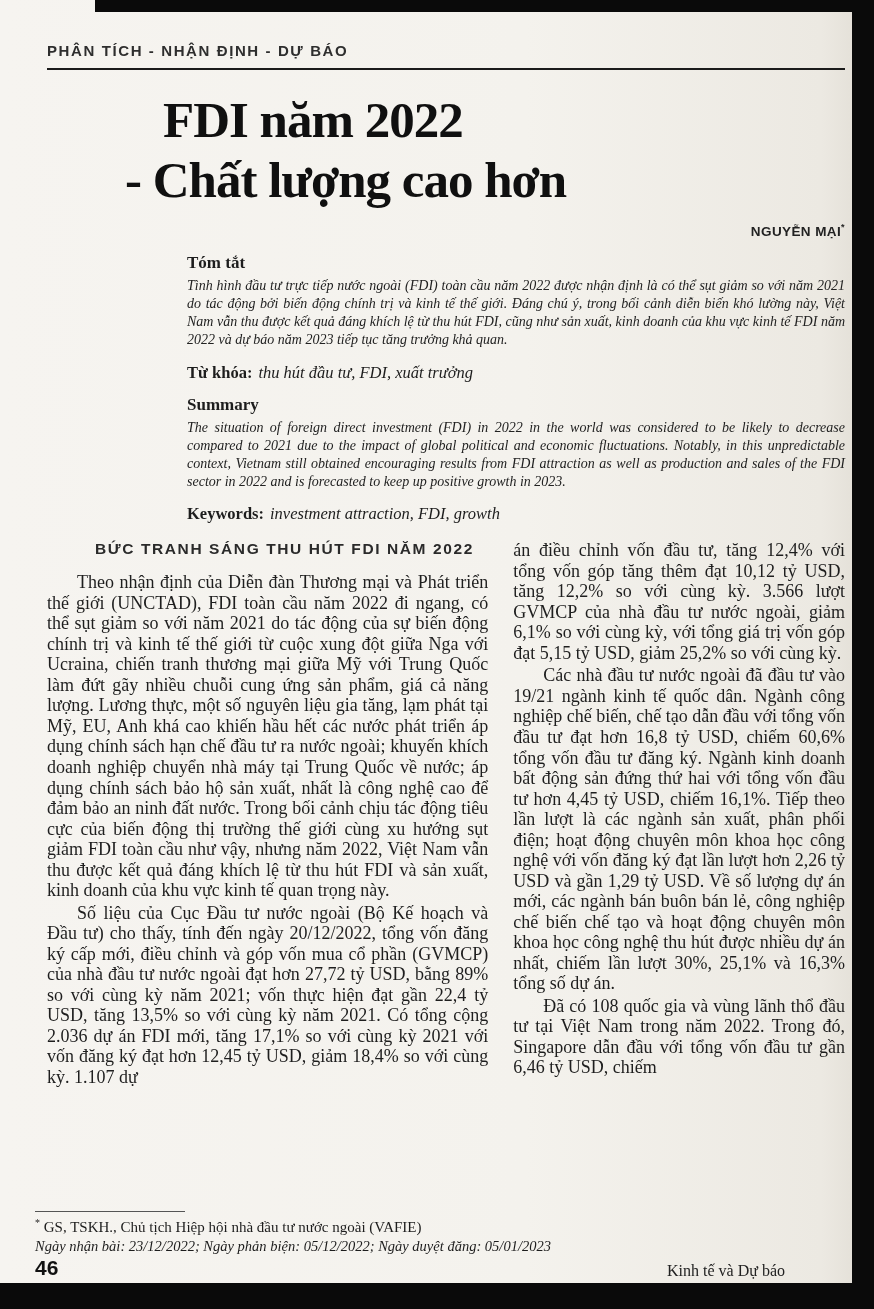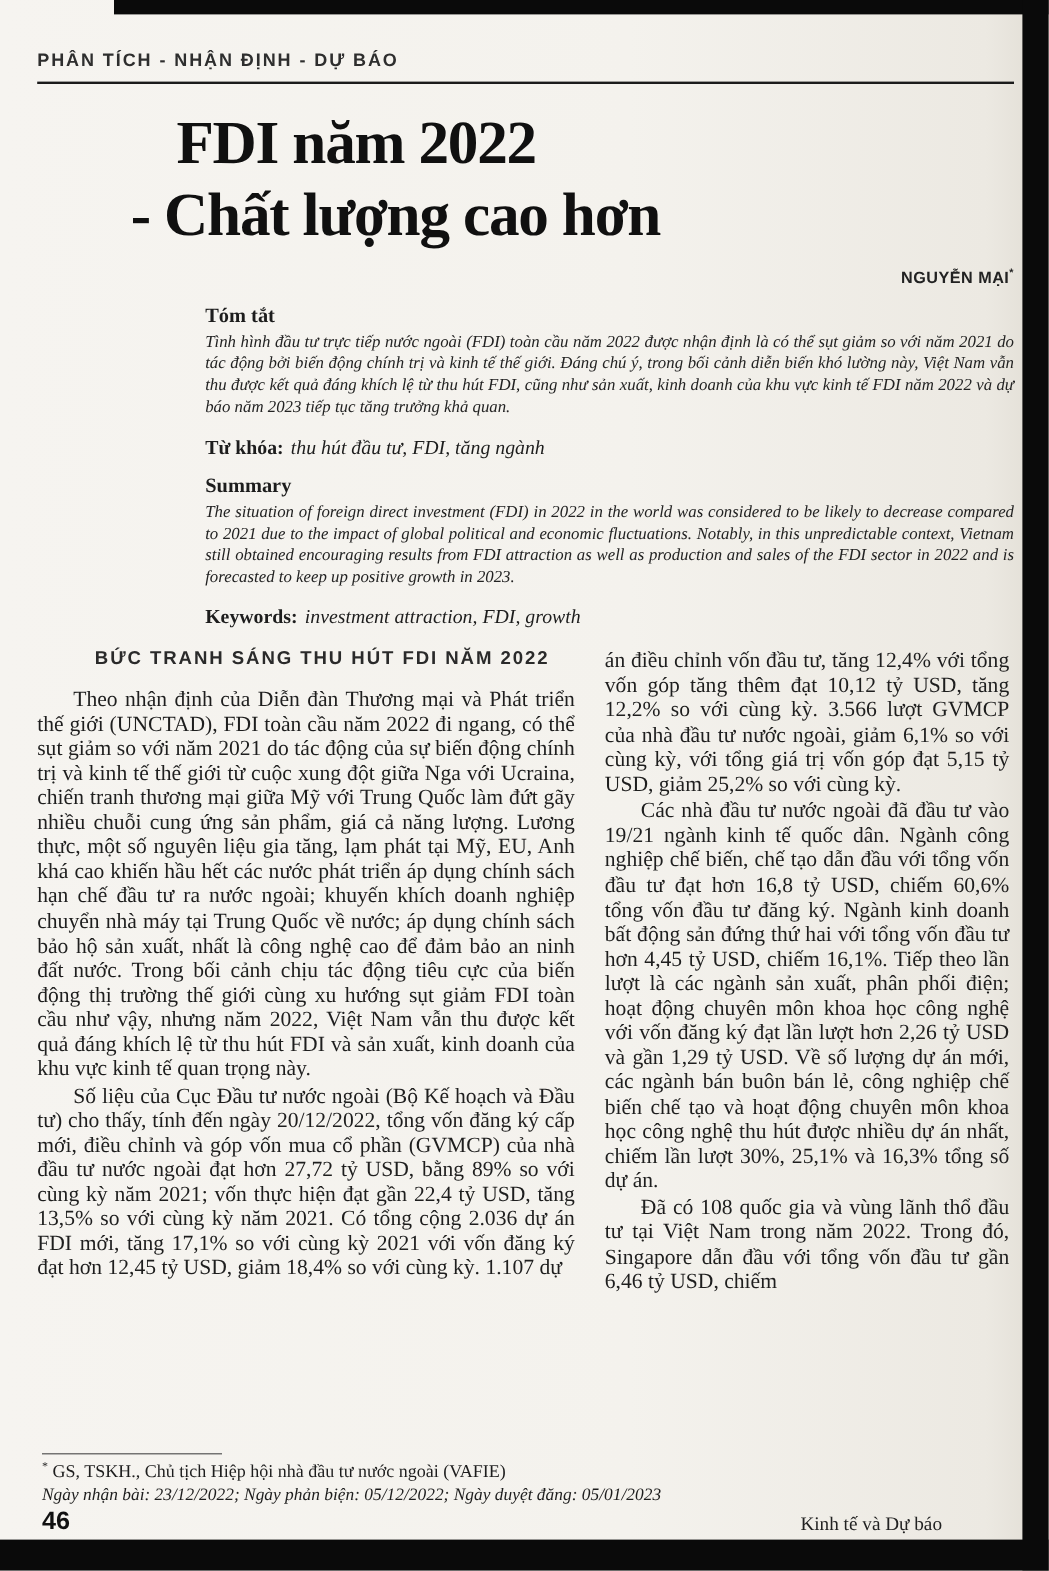--- a/index.html
+++ b/index.html
@@ -11,21 +11,21 @@
     overflow: hidden;
     background: linear-gradient(90deg, #f6f4f0 0%, #f4f2ed 60%, #ece9e2 94%, #e0dcd3 100%);
     font-family: "Liberation Serif", serif;
     color: #1d1d1d;
   }
   .scan-bar { position: absolute; background: #0a0a0a; z-index: 5; }
   .bar-top    { top: 0; left: 95px; right: 0; height: 12px; }
   .bar-right  { top: 0; right: 0; width: 22px; height: 100%; }
   .bar-bottom { bottom: 0; left: 0; right: 0; height: 26px; }
 
-  .content { position: absolute; left: 31px; right: 29px; top: 12px; }
+  .content { position: absolute; left: 47px; right: 29px; top: 12px; }
 
   .kicker {
     margin-top: 30px;
     font-family: "Liberation Sans", sans-serif;
     font-weight: bold;
     font-size: 15px;
     letter-spacing: 1.6px;
     color: #2e2e2e;
   }
   .kicker-rule { margin-top: 9px; border-top: 2px solid #1b1b1b; height: 0; }
@@ -130,21 +130,21 @@
       <div class="l1">FDI năm 2022</div>
       <div class="l2">- Chất lượng cao hơn</div>
     </div>
 
     <div class="author"><span>NGUYỄN MẠI</span><sup>*</sup></div>
 
     <div class="abstract-block">
       <div class="block-heading">Tóm tắt</div>
       <div class="block-text">Tình hình đầu tư trực tiếp nước ngoài (FDI) toàn cầu năm 2022 được nhận định là có thể sụt giảm so với năm 2021 do tác động bởi biến động chính trị và kinh tế thế giới. Đáng chú ý, trong bối cảnh diễn biến khó lường này, Việt Nam vẫn thu được kết quả đáng khích lệ từ thu hút FDI, cũng như sản xuất, kinh doanh của khu vực kinh tế FDI năm 2022 và dự báo năm 2023 tiếp tục tăng trưởng khả quan.</div>
       <div class="kw">
-        <span class="kw-label">Từ khóa:</span><span class="kw-text">thu hút đầu tư, FDI, tăng ngành</span>
+        <span class="kw-label">Từ khóa:</span><span class="kw-text">thu hút đầu tư, FDI, xuất trưởng</span>
       </div>
 
       <div class="block-heading">Summary</div>
       <div class="block-text">The situation of foreign direct investment (FDI) in 2022 in the world was considered to be likely to decrease compared to 2021 due to the impact of global political and economic fluctuations. Notably, in this unpredictable context, Vietnam still obtained encouraging results from FDI attraction as well as production and sales of the FDI sector in 2022 and is forecasted to keep up positive growth in 2023.</div>
       <div class="kw">
         <span class="kw-label">Keywords:</span><span class="kw-text">investment attraction, FDI, growth</span>
       </div>
     </div>
 
     <div class="columns">

